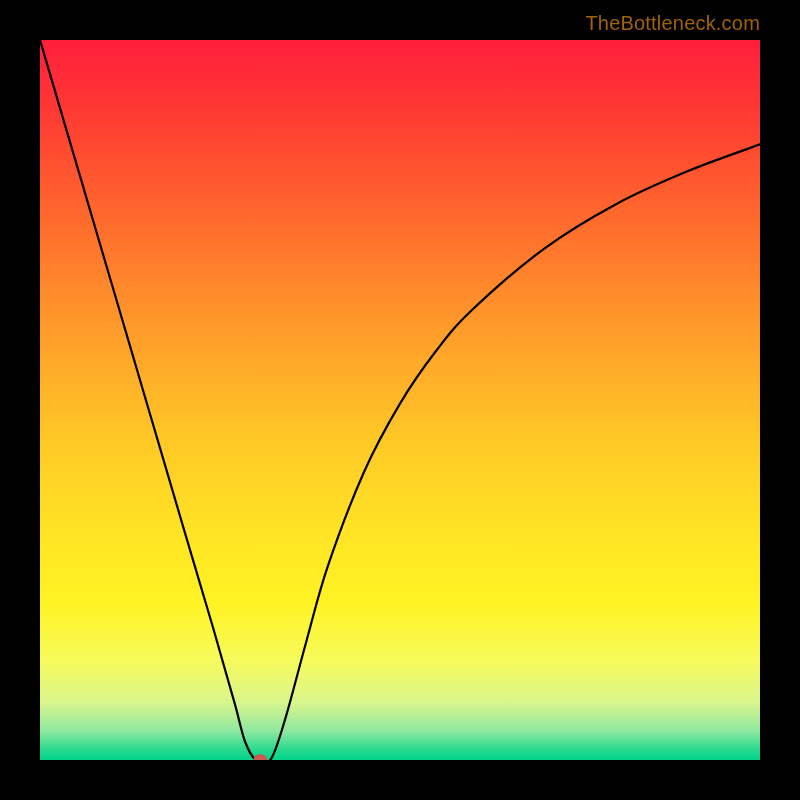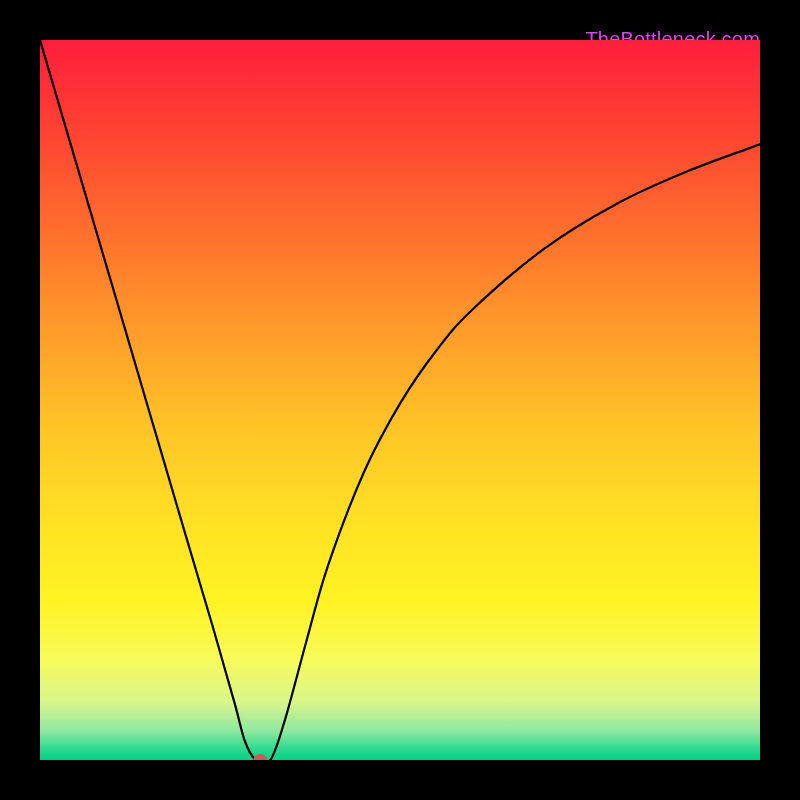--- a/index.html
+++ b/index.html
@@ -23,25 +23,24 @@
     position: absolute;
     left: 0;
     top: 0;
     width: 720px;
     height: 720px;
   }
   .watermark {
     position: absolute;
     top: 12px;
     right: 40px;
-    color: #d946ef;
+    color: #a16207;
     font-size: 20px;
     font-weight: 500;
     letter-spacing: 0.2px;
-    margin-top: 16px;
   }
   svg { display: block; }
 </style>
 </head>
 <body>
 
 <div class="watermark">TheBottleneck.com</div>
 
 <div class="frame">
   <svg class="plot-area" viewBox="0 0 720 720">

